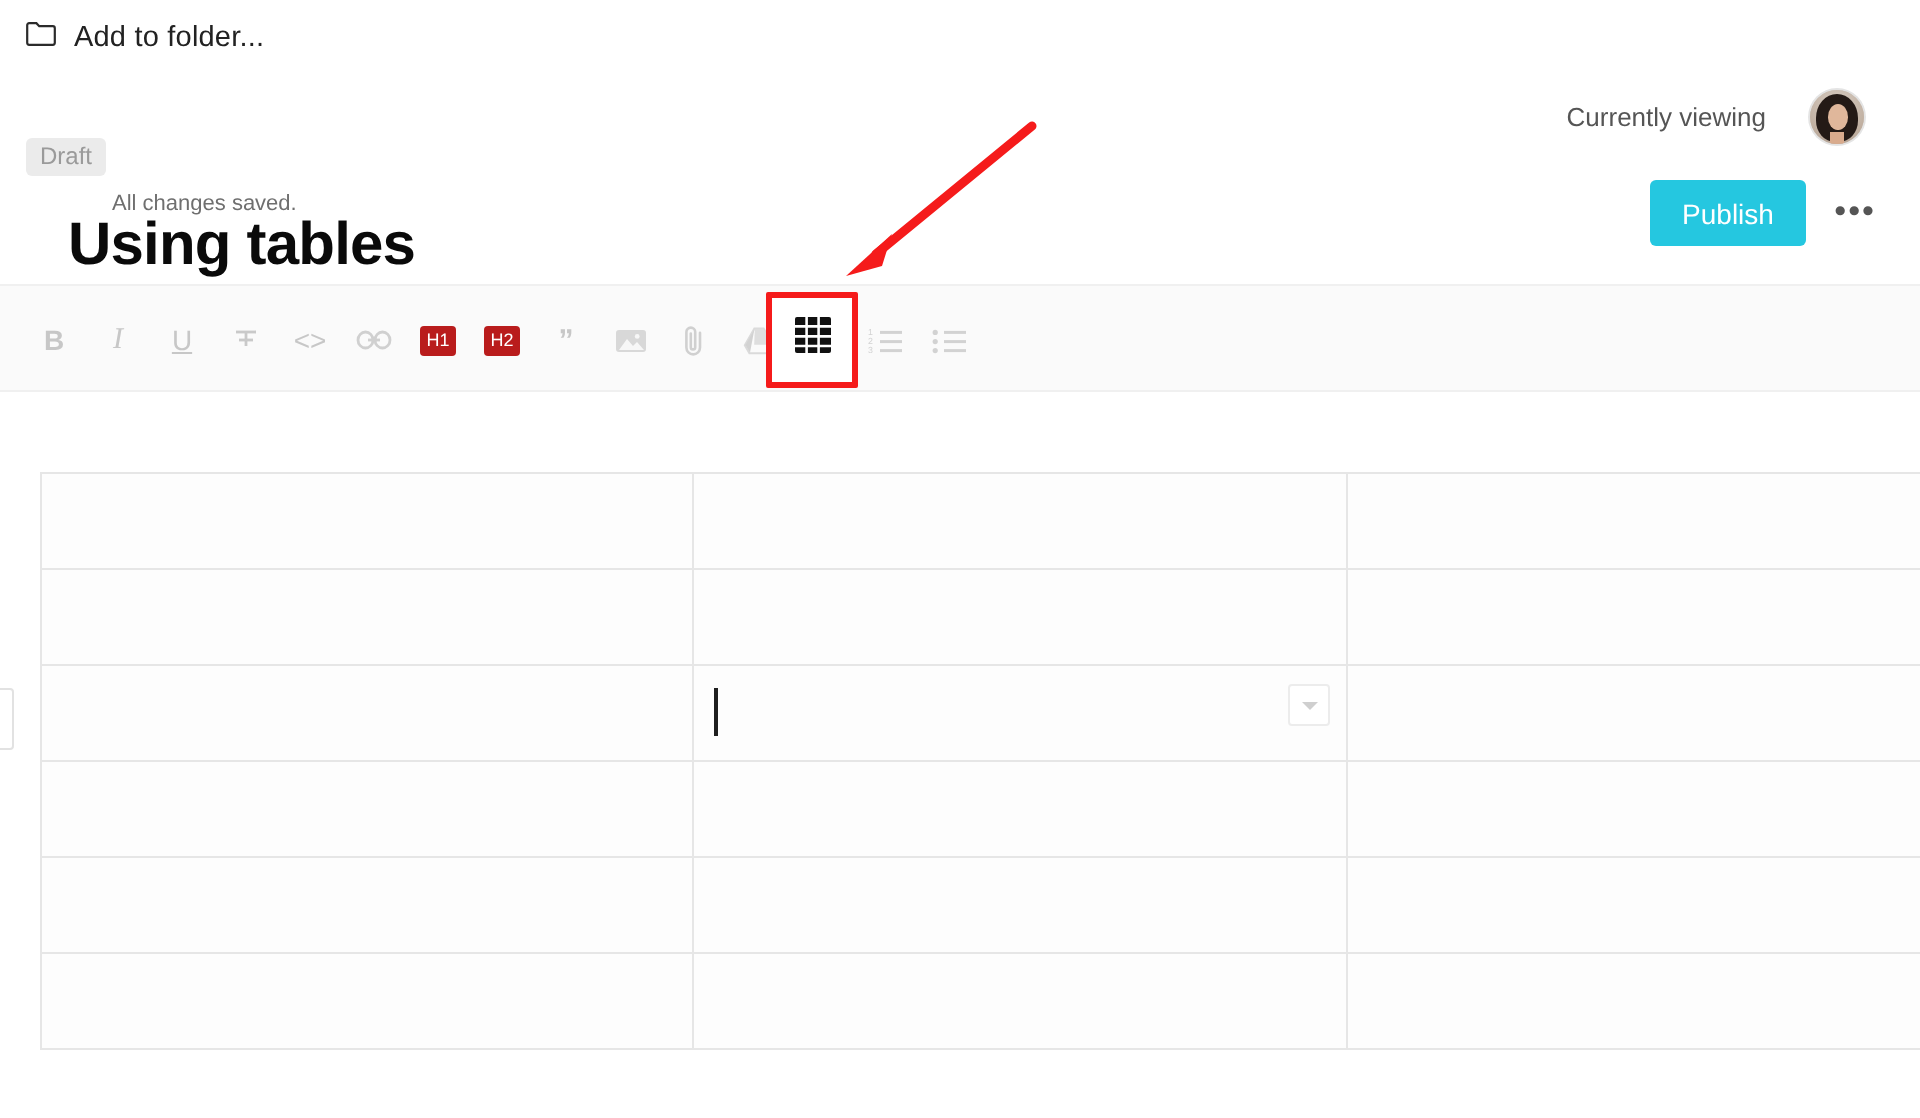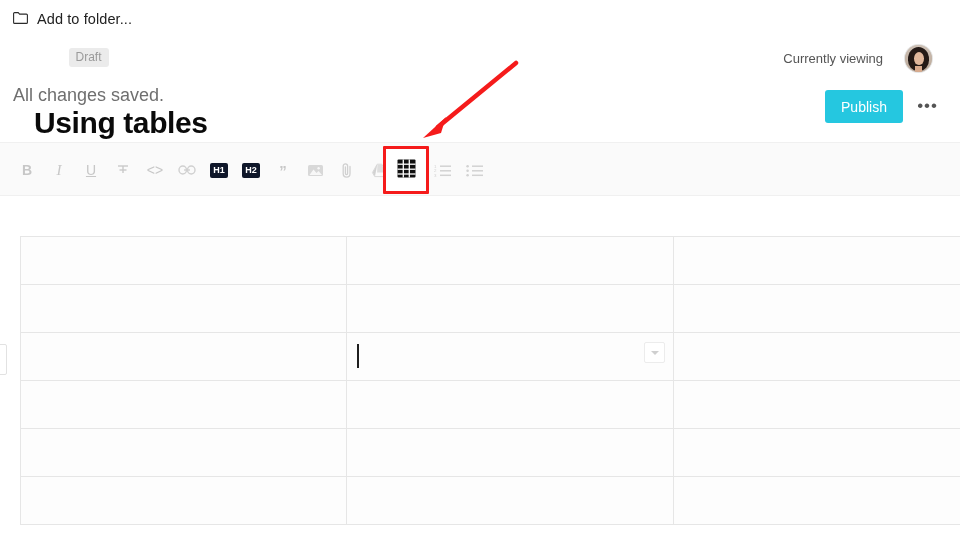--- a/index.html
+++ b/index.html
@@ -37,34 +37,34 @@
     color: #222;
     letter-spacing: .1px;
   }
 
   
   .status-row {
     position: absolute;
     left: 13px; top: 48px;
     display: flex;
     align-items: center;
-    gap: 18px;
-    flex-direction: column;
+    gap: 3px;
   }
   .draft-badge {
     background: #ebebeb;
     color: #9a9a9a;
     font-size: 12px;
     border-radius: 3px;
     padding: 3px 7px 4px 7px;
     line-height: 1;
   }
   .saved-text {
-    font-size: 18px;
+    font-size: 11px;
     color: #6f6f6f;
+    margin-top: 48px;
   }
 
   
   .viewing-wrap {
     position: absolute;
     right: 28px; top: 45px;
     display: flex;
     align-items: center;
     gap: 22px;
   }
@@ -169,24 +169,24 @@
   }
   .tb-item.txt {
     font-size: 14px;
     color: #c7c7c7;
   }
   .tb-item.bold { font-weight: bold; }
   .tb-item.italic { font-style: italic; font-family: "Liberation Serif", serif; font-size: 15px; }
   .tb-item.underline { text-decoration: underline; }
   .tb-badge {
     display: inline-block;
-    background: #0f172a;
+    background: #b91c1c;
     color: #ffffff;
     font-size: 9px;
-    font-weight: bold;
+    font-weight: normal;
     padding: 3px 3px;
     border-radius: 2px;
     line-height: 1;
     min-width: 12px;
     text-align: center;
   }
   
   .hl-box {
     position: absolute;
     left: 383px; top: 146px;

